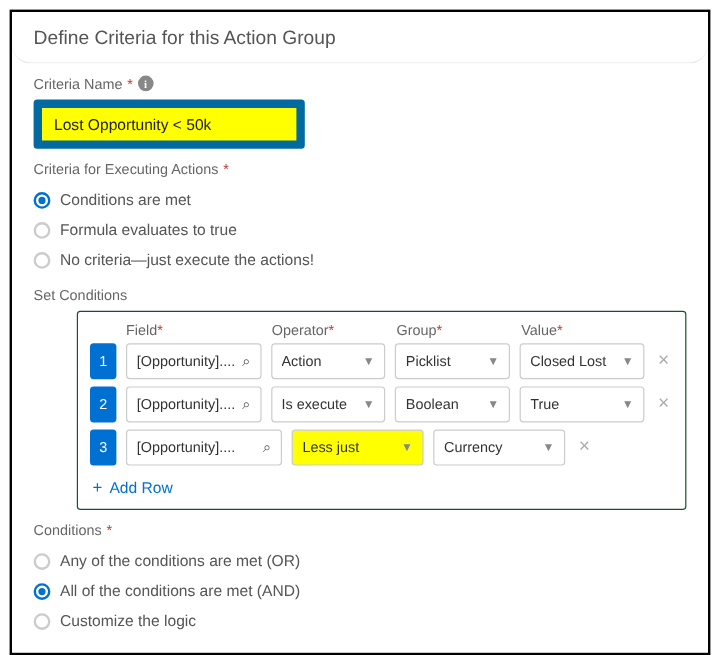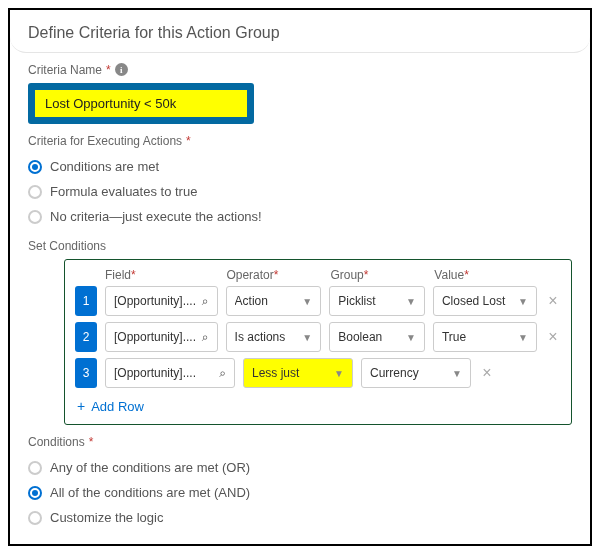--- a/index.html
+++ b/index.html
@@ -259,21 +259,21 @@
             </div>
             <div class="del-x">×</div>
           </div>
           <div class="cond-row">
             <div class="row-num">2</div>
             <div class="cell col-field">
               <span class="text">[Opportunity]....</span>
               <span class="search-ic">⌕</span>
             </div>
             <div class="cell col-op">
-              <span class="text">Is actions</span>
+              <span class="text">Is execute</span>
               <span class="caret">▼</span>
             </div>
             <div class="cell col-type">
               <span class="text">Boolean</span>
               <span class="caret">▼</span>
             </div>
             <div class="cell col-val">
               <span class="text">True</span>
               <span class="caret">▼</span>
             </div>

